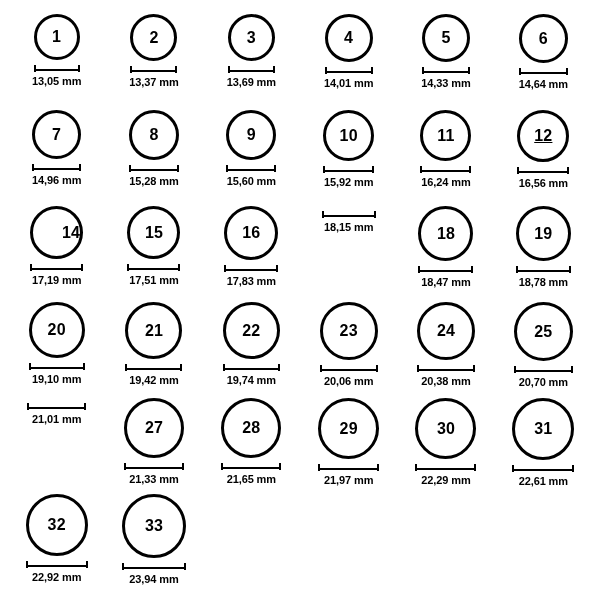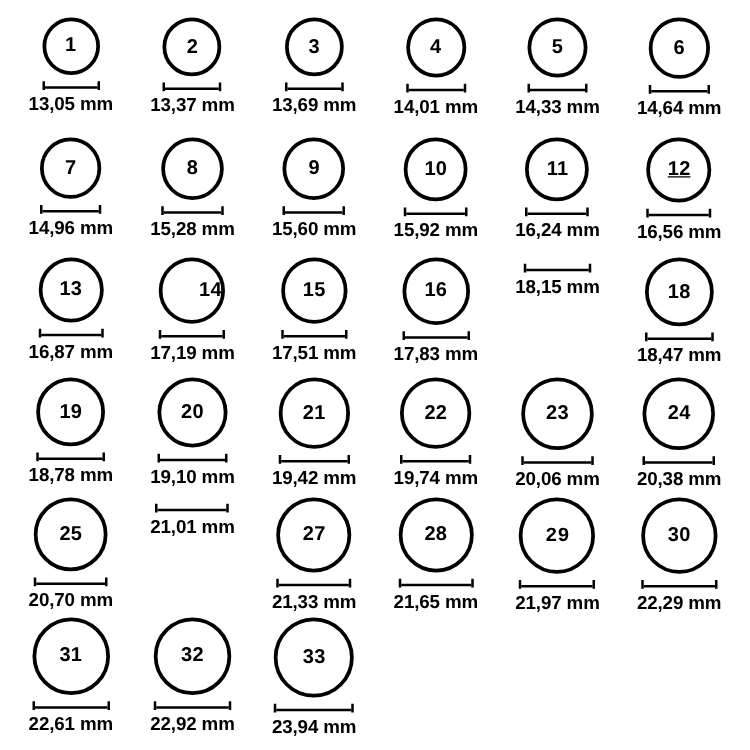--- a/index.html
+++ b/index.html
@@ -69,21 +69,21 @@
   .caliper::before {
     content: "";
     position: absolute;
     left: 0;
     right: 0;
     top: 50%;
     border-top: 2px solid #000000;
   }
   .mm {
     margin-top: 3px;
-    font-size: 15px;
+    font-size: 11px;
     font-weight: bold;
     white-space: nowrap;
     letter-spacing: -0.1px;
   }
 </style>
 </head>
 <body>
 
 <div id="chart">
   <div class="grid">
@@ -189,29 +189,20 @@
       <div class="cell">
         <div class="ring" style="width: 52px; height: 52px; text-decoration: underline;">
           <span class="ring-size">12</span>
         </div>
         <div class="measure">
           <div class="caliper" style="width: 52px;"></div>
           <div class="mm">16,56 mm</div>
         </div>
       </div>
       <div class="cell">
-        <div class="ring" style="width: 52px; height: 52px;">
-          <span class="ring-size">13</span>
-        </div>
-        <div class="measure">
-          <div class="caliper" style="width: 52px;"></div>
-          <div class="mm">16,87 mm</div>
-        </div>
-      </div>
-      <div class="cell">
         <div class="ring" style="width: 53px; height: 53px; justify-content: flex-end;">
           <span class="ring-size">14</span>
         </div>
         <div class="measure">
           <div class="caliper" style="width: 53px;"></div>
           <div class="mm">17,19 mm</div>
         </div>
       </div>
       <div class="cell">
         <div class="ring" style="width: 53px; height: 53px;">
@@ -327,21 +318,21 @@
       <div class="cell">
         <div class="ring" style="width: 60px; height: 60px;">
           <span class="ring-size">28</span>
         </div>
         <div class="measure">
           <div class="caliper" style="width: 60px;"></div>
           <div class="mm">21,65 mm</div>
         </div>
       </div>
       <div class="cell">
-        <div class="ring" style="width: 61px; height: 61px; font-family: Liberation Mono, monospace;">
+        <div class="ring" style="width: 61px; height: 61px;">
           <span class="ring-size">29</span>
         </div>
         <div class="measure">
           <div class="caliper" style="width: 61px;"></div>
           <div class="mm">21,97 mm</div>
         </div>
       </div>
       <div class="cell">
         <div class="ring" style="width: 61px; height: 61px;">
           <span class="ring-size">30</span>

